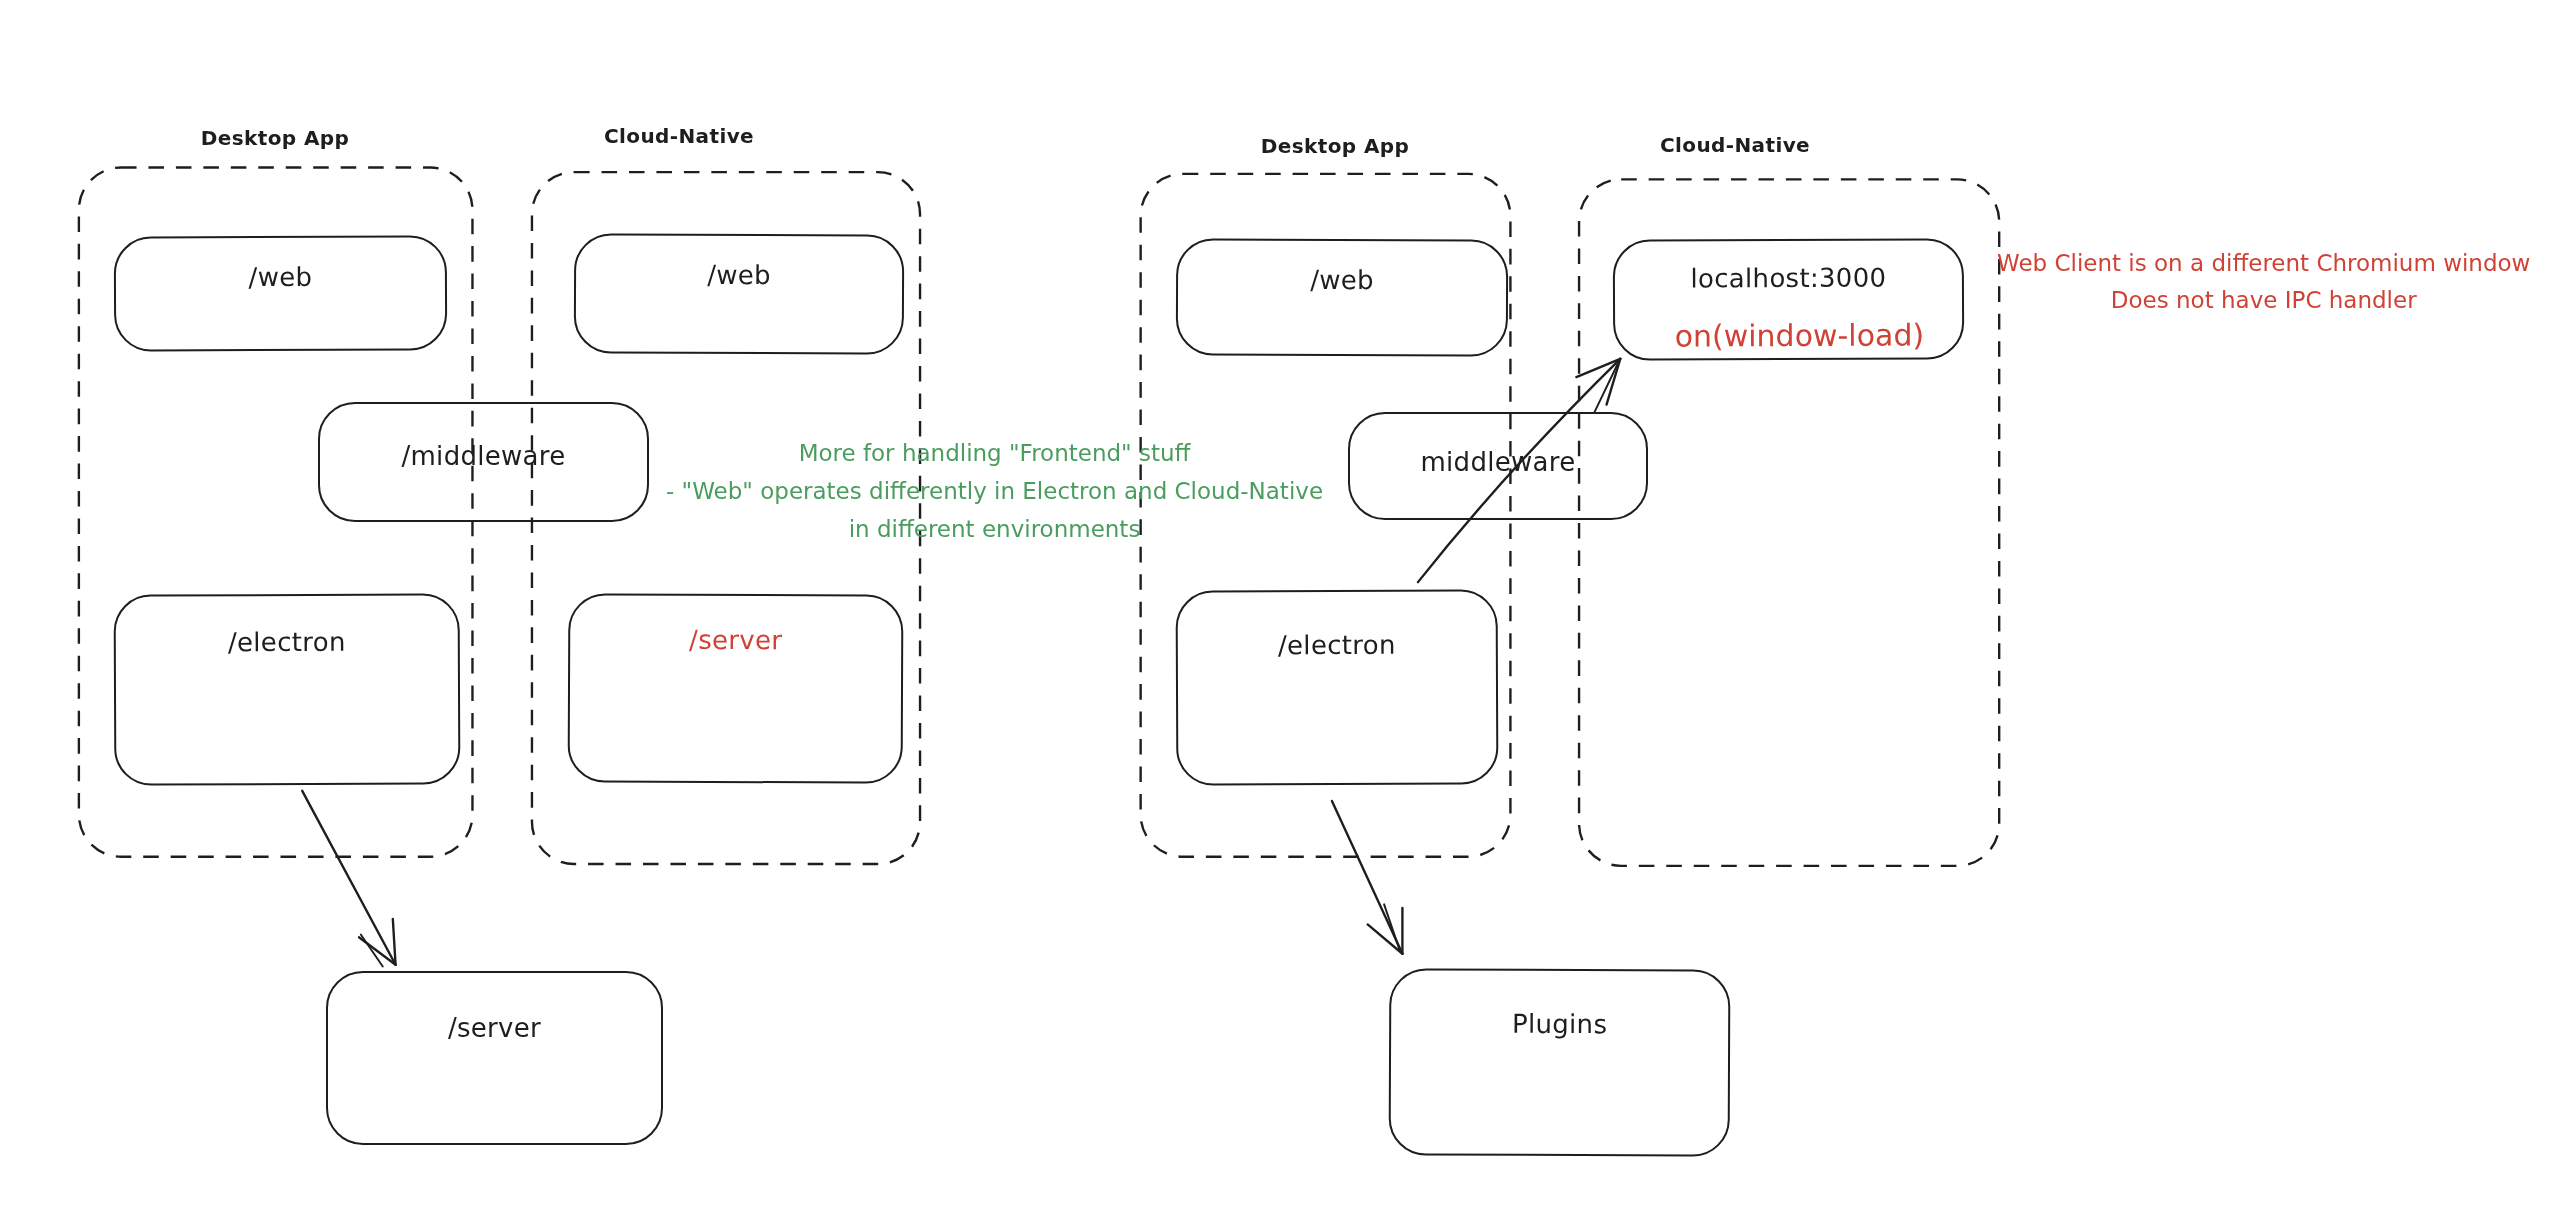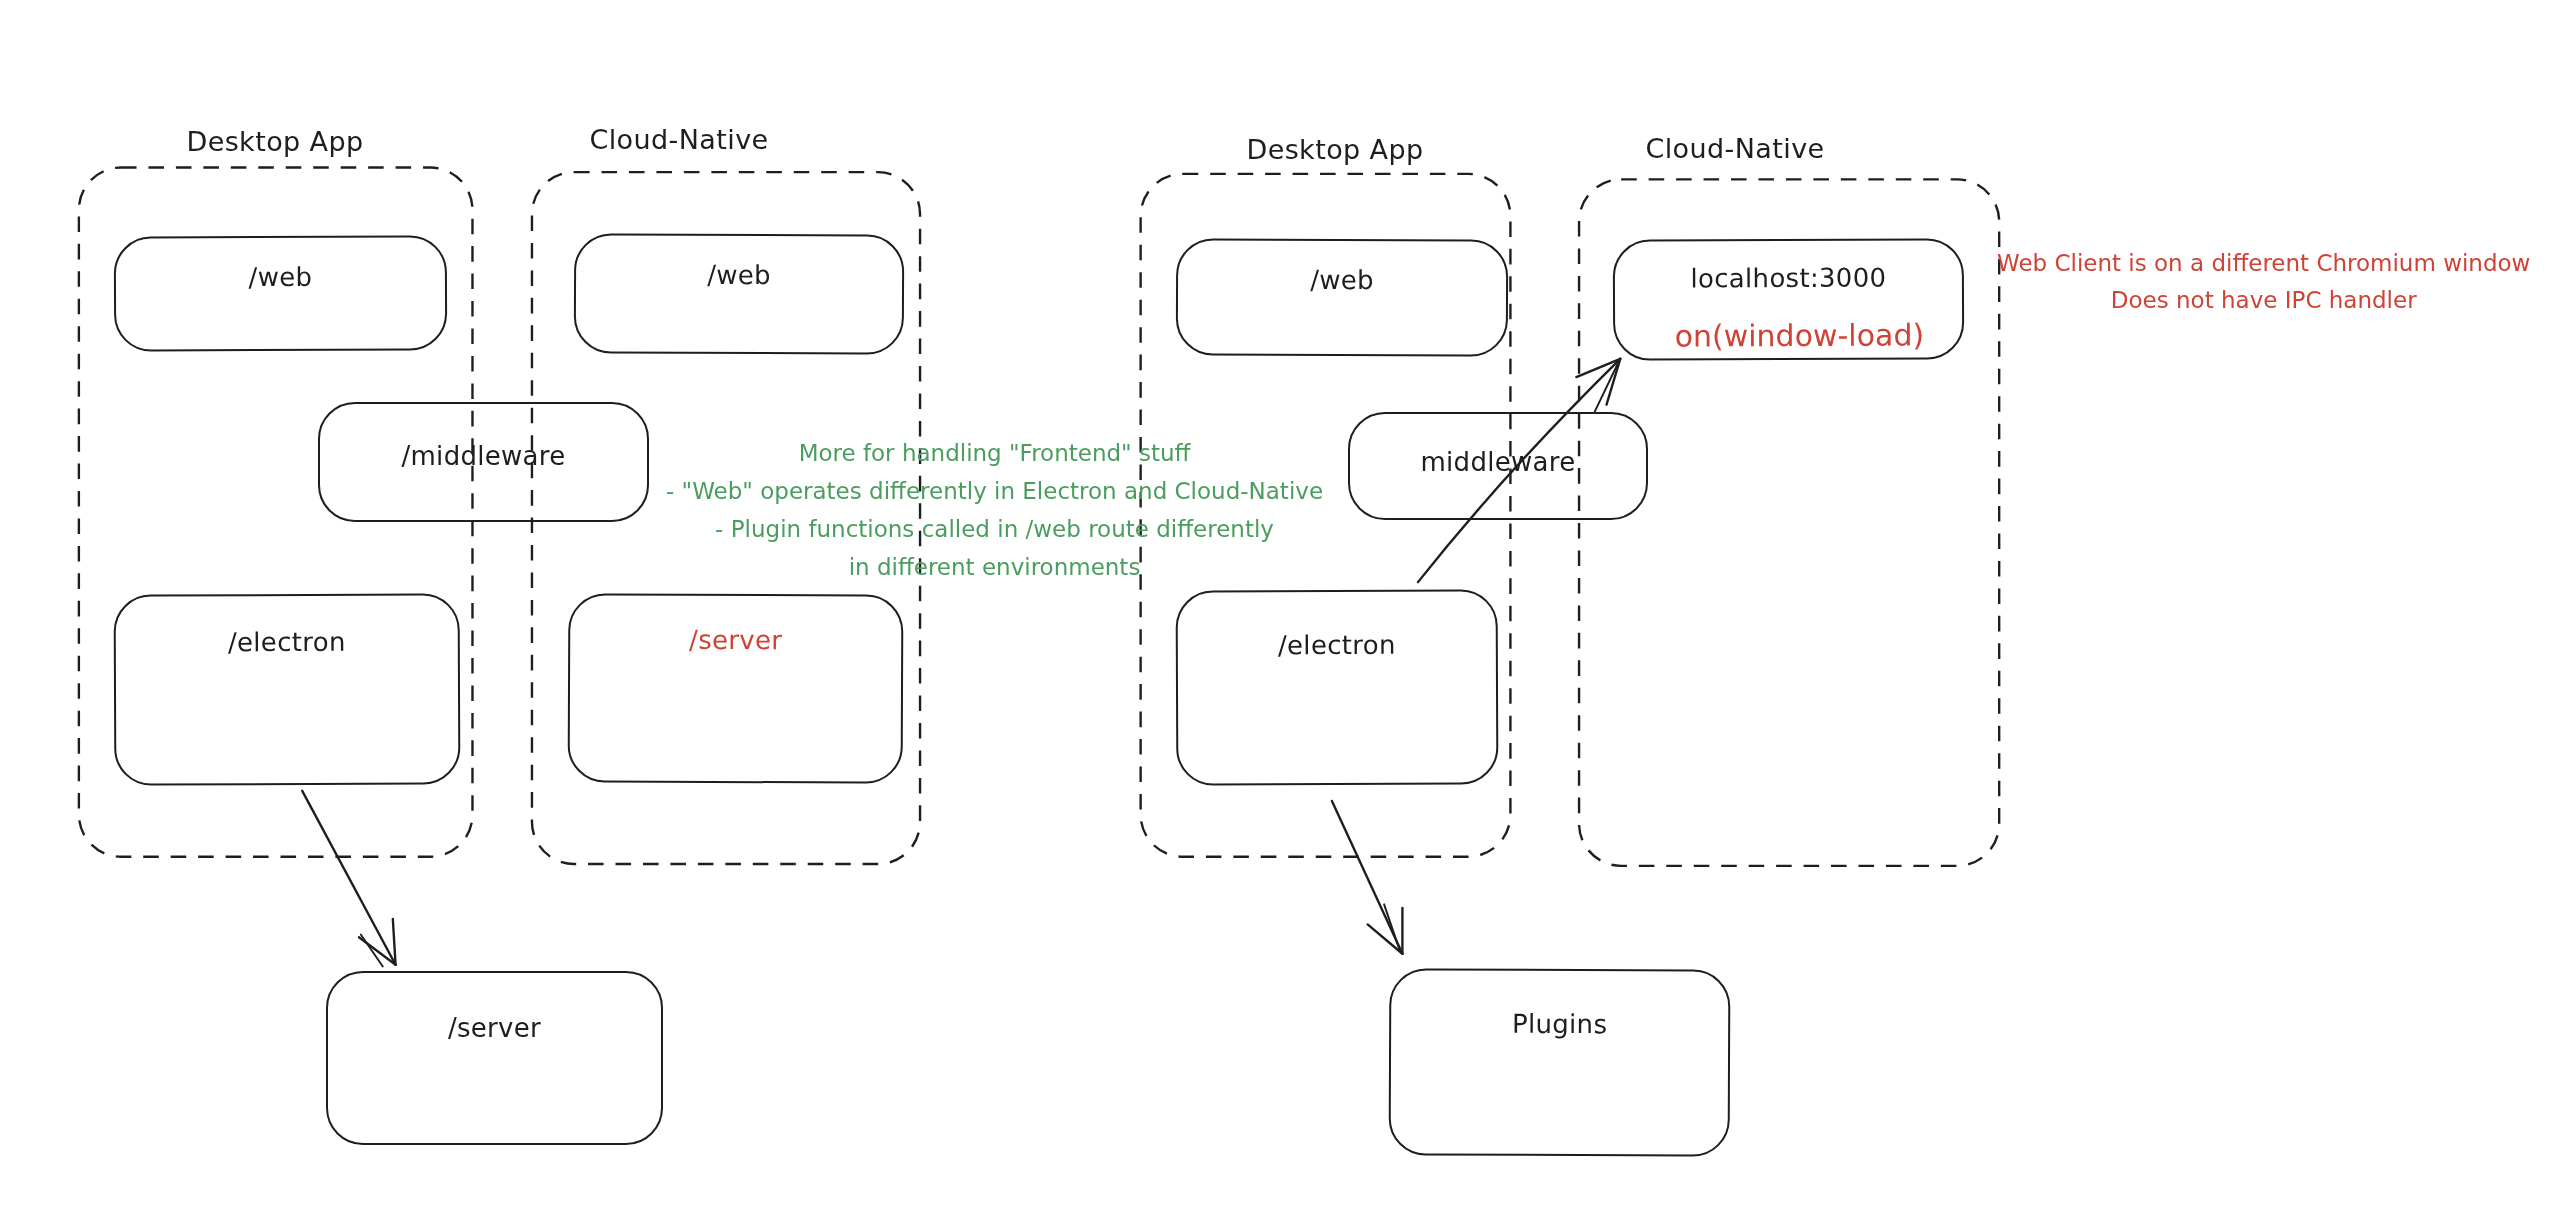--- a/index.html
+++ b/index.html
@@ -10,22 +10,22 @@
        font-family:"DejaVu Sans", sans-serif;color:var(--ink);}
   .layer{position:absolute;left:0;top:0;width:2576px;height:1232px;pointer-events:none;}
   .dashed-rect{fill:none;stroke:var(--ink);stroke-width:2.6;stroke-dasharray:17 13;}
   .arrow{fill:none;stroke:var(--ink);stroke-width:2.6;stroke-linecap:round;}
   .arrow.thin{stroke-width:2.1;}
   .box{position:absolute;border:2.5px solid var(--ink);border-radius:37px;
        background:transparent;text-align:center;box-sizing:border-box;}
   .box-label{display:block;font-size:26px;letter-spacing:0.3px;white-space:nowrap;}
   .r1{transform:rotate(-0.25deg);}
   .r2{transform:rotate(0.25deg);}
-  .section-label{position:absolute;transform:translateX(-50%);font-size:27px;
-       letter-spacing:0.4px;white-space:nowrap;}
+  .section-label{position:absolute;transform:translateX(-50%);font-size:20px;
+       letter-spacing:0.4px;white-space:nowrap;font-weight:bold;}
   .note{position:absolute;font-size:23px;white-space:nowrap;text-align:center;}
   .note div{height:38px;line-height:38px;}
   .note-red div{height:37px;line-height:37px;}
   .green{color:var(--green);}
   .red{color:var(--red);}
   .event-label{position:absolute;right:38px;top:77px;font-size:30px;color:var(--red);white-space:nowrap;}
   .lh-title{padding-top:22px;}
 </style>
 </head>
 <body>
@@ -60,21 +60,20 @@
   <span class="box-label red" style="padding-top:29px">/server</span>
 </div>
 
 <div class="box" style="left:326px;top:971px;width:337px;height:174px">
   <span class="box-label" style="padding-top:40px">/server</span>
 </div>
 
 <div class="note green" style="left:666px;top:434px">
   <div>More for handling "Frontend" stuff</div>
   <div>- "Web" operates differently in Electron and Cloud-Native</div>
-  <div>- Plugin functions called in /web route differently</div>
   <div>in different environments</div>
 </div>
 
 <div class="section-label" style="left:1335px;top:134px">Desktop App</div>
 <div class="section-label" style="left:1735px;top:133px">Cloud-Native</div>
 
 <div class="box r2" style="left:1176px;top:239px;width:332px;height:117px">
   <span class="box-label" style="padding-top:24px">/web</span>
 </div>
 

